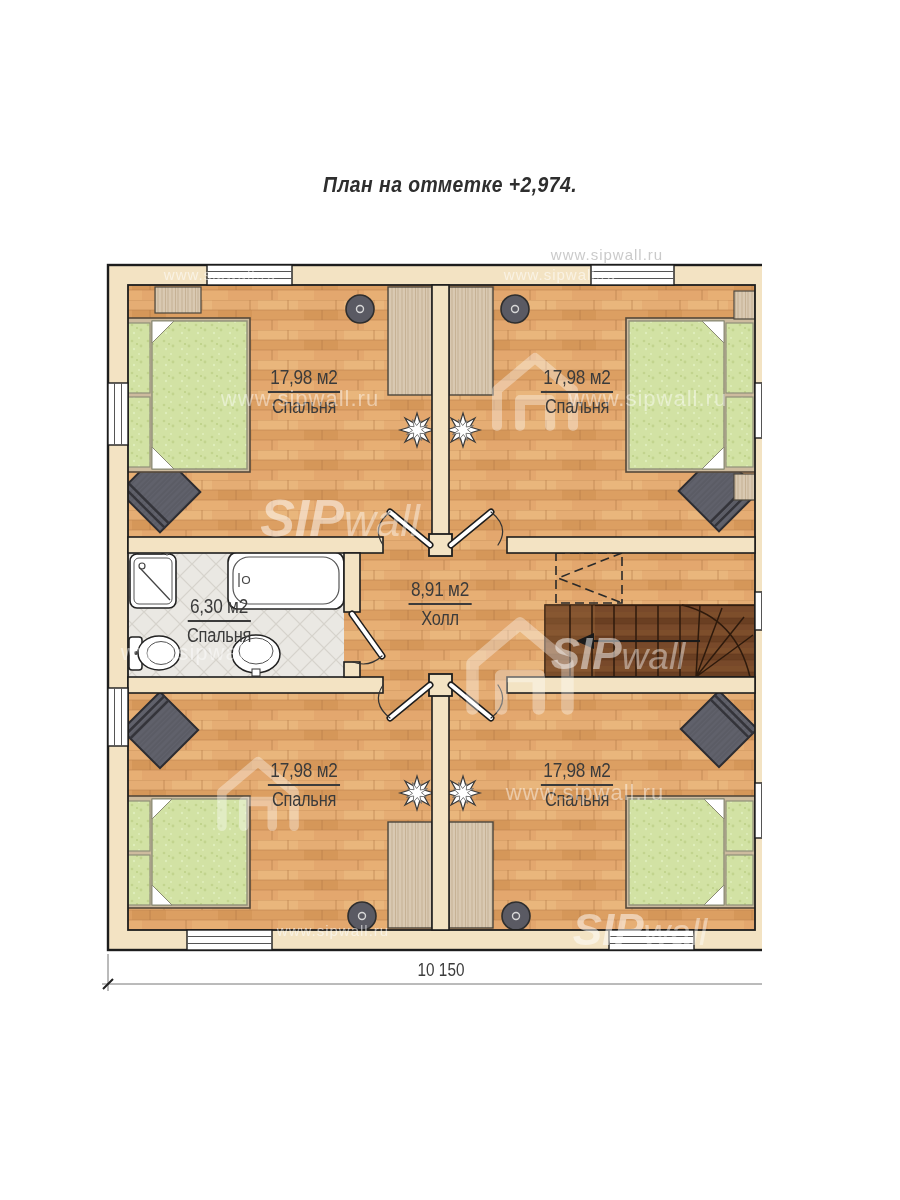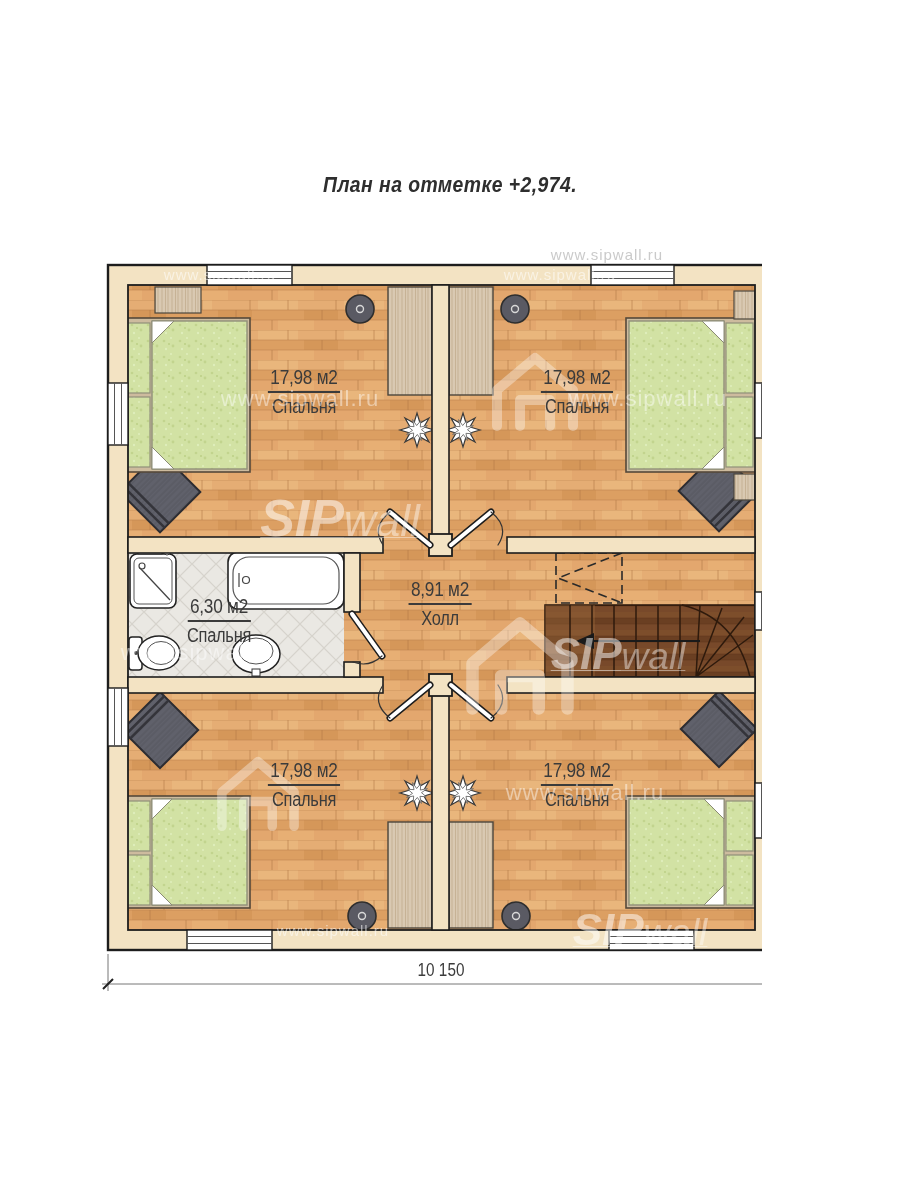--- a/index.html
+++ b/index.html
@@ -18,21 +18,21 @@
   .lbl-bath{left:219px;top:595px;} .lbl-hall{left:440px;top:578px;}
   .lbl-bl{left:304px;top:759px;} .lbl-br{left:577px;top:759px;}
   .dim{position:absolute;font-size:18px;color:#3c3c3c;}
   .dim-b{left:441px;top:960px;transform:translateX(-50%) scaleX(.85);}
   .dim-r{left:806px;top:607px;transform:translate(-50%,-50%) rotate(-90deg) scaleX(.9);}
   .wm-url{position:absolute;transform:translateX(-50%);color:rgba(255,255,255,.45);
     font-size:22px;letter-spacing:1px;white-space:nowrap;}
   .wm-sm{font-size:15px;color:rgba(255,255,255,.55);}
   .wm-gray{color:rgba(150,150,150,.5);font-size:15px;}
   .wm-brand{position:absolute;transform:translateX(-50%);white-space:nowrap;
-    color:rgba(255,255,255,.5);font-style:italic;line-height:1;text-decoration:underline;}
+    color:rgba(255,255,255,.5);font-style:italic;line-height:1;}
   .wm-brand b{font-weight:700;font-size:52px;}
   .wm-brand .lt{font-weight:400;font-size:44px;opacity:.85;}
   .wm-brand.small b{font-size:44px;} .wm-brand.small .lt{font-size:37px;}
 </style>
 </head>
 <body>
 
 <div id="canvas">
 
 <svg width="900" height="1200" viewBox="0 0 900 1200">

